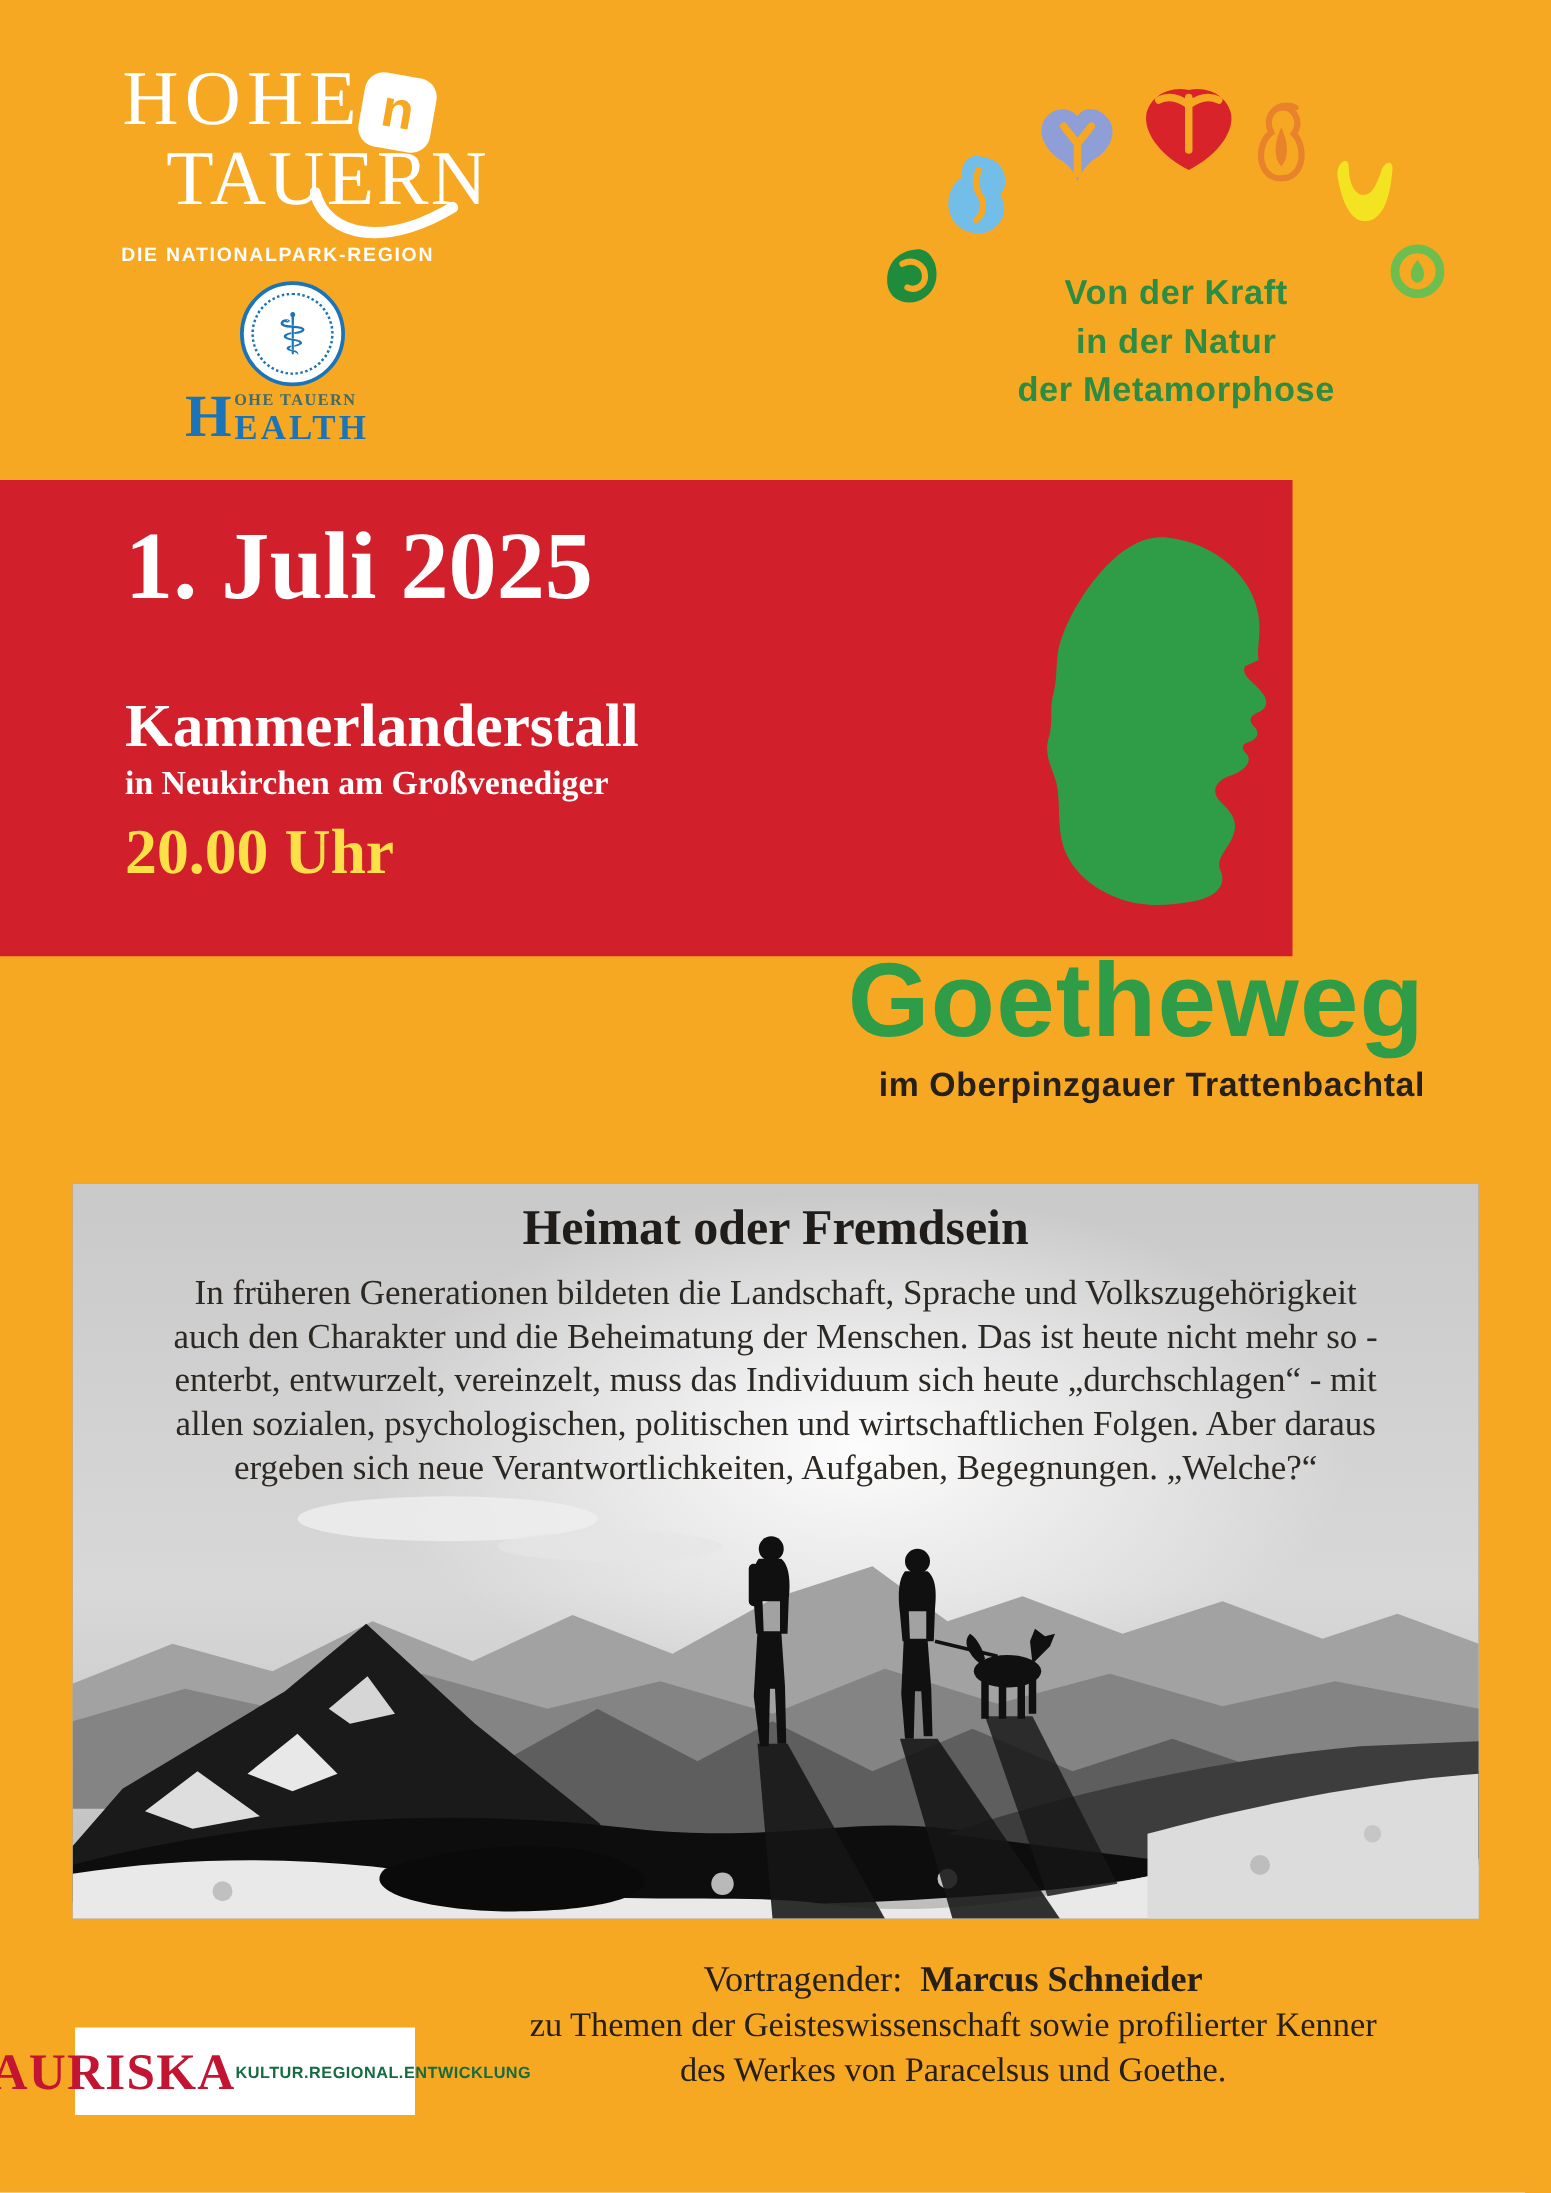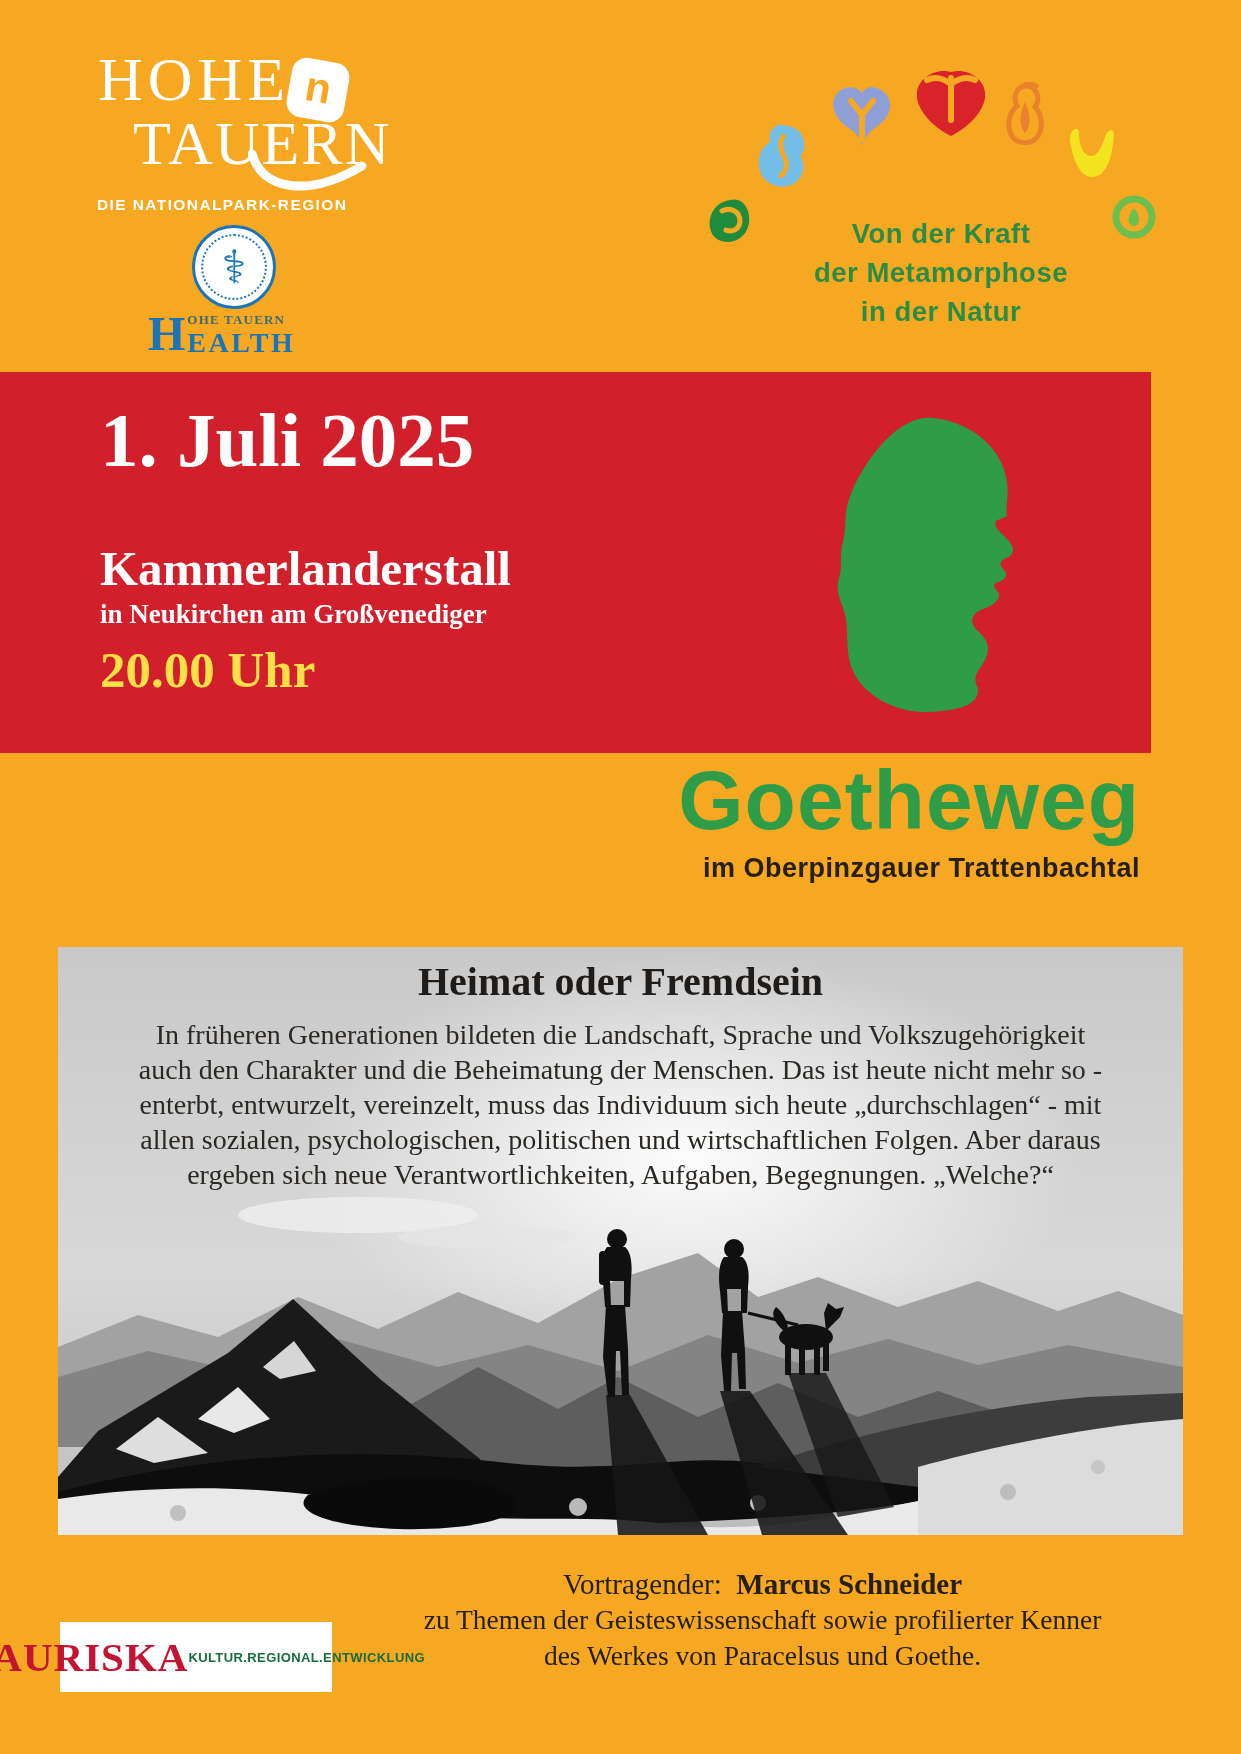--- a/index.html
+++ b/index.html
@@ -36,21 +36,21 @@
   .health-col{display:flex;flex-direction:column;margin-left:2px;}
   .health-top{font-size:13px;line-height:18px;font-weight:bold;letter-spacing:1.2px;color:var(--health-teal);}
   .health-bottom{font-size:28px;line-height:28px;font-weight:bold;letter-spacing:2.5px;color:var(--health-blue);}
 
   .meta-icon{position:absolute;}
   .meta-text{left:755px;top:214px;width:372px;text-align:center;
     font-family:"Liberation Sans",sans-serif;font-weight:bold;font-size:27.5px;
     line-height:39px;color:var(--green-dark);letter-spacing:0.5px;}
 
   
-  .band-red{left:0;top:372px;width:1151px;height:381px;background:var(--red);}
+  .band-red{left:0;top:384px;width:1034px;height:381px;background:var(--red);}
   .event-date{left:100px;top:400px;color:#fff;font-weight:bold;font-size:77px;line-height:80px;}
   .event-venue{left:100px;top:543px;color:#fff;font-weight:bold;font-size:49px;line-height:52px;}
   .event-venue-sub{left:100px;top:599px;color:#fff;font-weight:bold;font-size:27px;line-height:30px;}
   .event-time{left:100px;top:642px;color:#fde047;font-weight:bold;font-size:51px;line-height:56px;}
   .goethe-sil{left:833px;top:416px;width:214px;height:304px;}
 
   
   .trail{left:652px;top:752px;width:488px;text-align:right;
     font-family:"Liberation Sans",sans-serif;}
   .trail-title{color:var(--green);font-weight:bold;font-size:84px;line-height:96px;letter-spacing:1px;}
@@ -129,22 +129,22 @@
   <svg class="meta-icon" style="left:1066px;top:123px" width="50" height="60" viewBox="0 0 50 60">
     <path d="M4,18 C8,42 16,54 26,54 C38,54 46,40 48,12 C48,4 41,7 39,14 C35,26 31,33 25,33 C17,33 13,22 13,10 C13,2 3,6 4,18 Z" fill="#F4E320"></path>
   </svg>
   <svg class="meta-icon" style="left:1110px;top:194px" width="48" height="45" viewBox="0 0 48 45">
     <circle cx="24" cy="23" r="18" fill="none" stroke="#6CBE4E" stroke-width="7"></circle>
     <path d="M24,14 C19,20 17,26 20,30 C23,34 28,32 29,27 C30,22 27,18 24,14 Z" fill="#6CBE4E"></path>
   </svg>
 
   <div class="abs meta-text">
     <div>Von der Kraft</div>
+    <div>in der Natur</div>
     <div>der Metamorphose</div>
-    <div>in der Natur</div>
   </div>
 
   <div class="abs band-red">
     <svg class="abs goethe-sil" style="left:833px;top:44px" width="214" height="304" viewBox="0 0 214 304">
       <path d="M100,2 C140,6 170,34 174,66 C176,80 172,92 174,100 L163,105
                C159,113 172,118 178,128 C182,134 180,140 173,142
                C165,146 167,150 171,154 C175,158 173,164 165,166
                C159,168 161,172 165,176 C169,182 161,190 150,193
                C140,197 136,204 142,212 C150,220 158,227 154,239
                C150,252 138,258 144,270 C148,281 139,290 122,293

